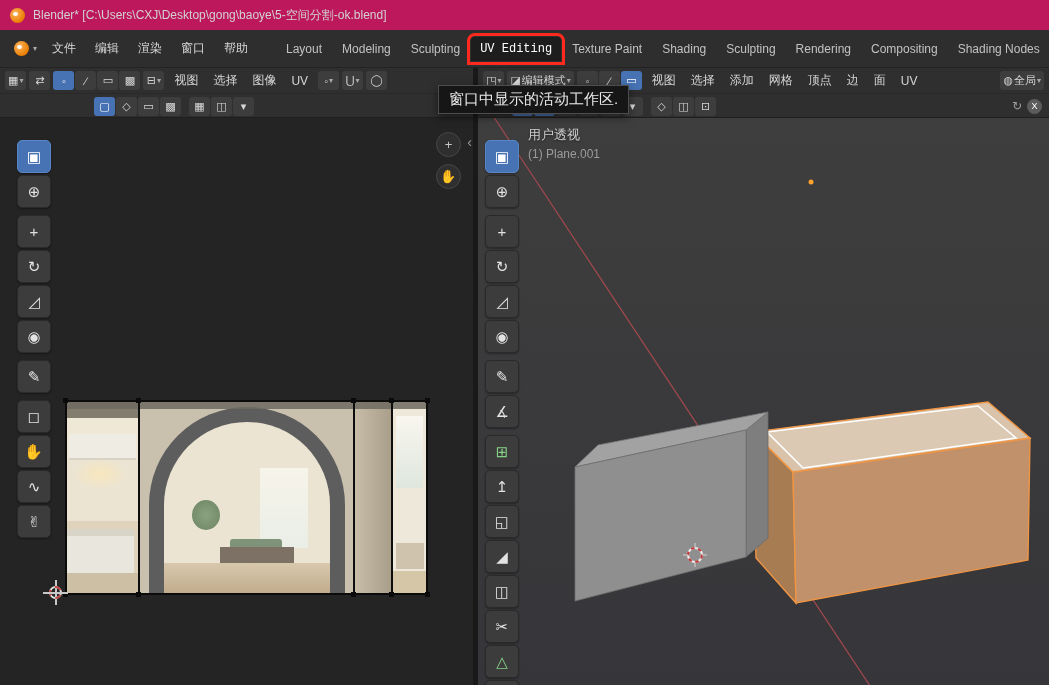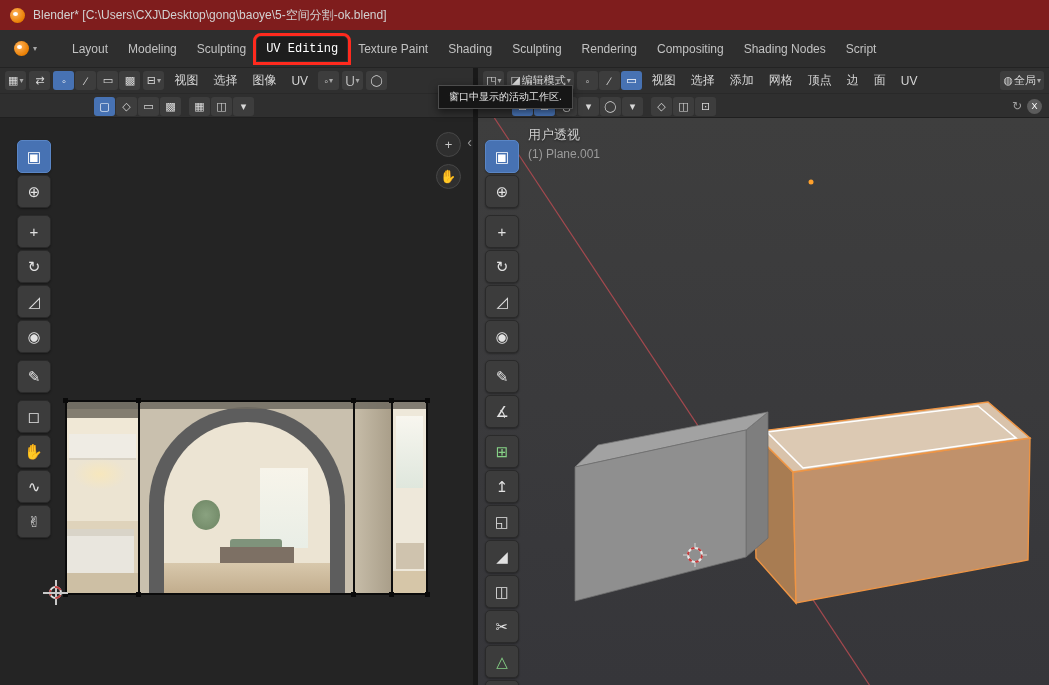--- a/index.html
+++ b/index.html
@@ -1,20 +1,20 @@
 <!DOCTYPE html>
 <html><head>
 <meta charset="utf-8">
 <style>
   *{margin:0;padding:0;box-sizing:border-box;}
   html,body{background:#111;}
   .screen{position:relative;width:1049px;height:685px;background:#2b2b2b;overflow:hidden;
           font-family:"Liberation Sans","DejaVu Sans",sans-serif;color:#d0d0d0;}
   
-  .titlebar{height:30px;background:#7f1d1d;display:flex;align-items:center;gap:8px;padding:0 10px;
+  .titlebar{height:30px;background:#be185d;display:flex;align-items:center;gap:8px;padding:0 10px;
             font-size:12px;color:#d2d2d2;}
   .blender-badge{width:15px;height:15px;border-radius:50%;background:radial-gradient(circle at 35% 35%,#ffb35c,#e87d00 72%);position:relative;flex:0 0 auto;}
   .blender-badge::after{content:"";position:absolute;left:3px;top:4px;width:5px;height:4px;border-radius:50%;background:#fff;}
   
   .menubar{height:38px;background:#2e2e2e;border-bottom:1px solid #232323;display:flex;align-items:center;
            padding:0 8px;font-size:12px;}
   .logo-btn{display:flex;align-items:center;gap:4px;padding:3px 6px;border-radius:3px;}
   .menu-item{padding:4px 9px;border-radius:3px;color:#d6d6d6;white-space:nowrap;}
   .tabs{display:flex;align-items:center;gap:2px;margin-left:20px;}
   .tab{padding:5px 9px;color:#c2c2c2;border-radius:4px 4px 0 0;white-space:nowrap;}
@@ -91,37 +91,44 @@
   .cursor2d .ring2{position:absolute;inset:2px;border-radius:50%;border:2px dashed #c03e3e;}
   .cursor2d::before{content:"";position:absolute;left:8px;top:-4px;width:2px;height:25px;background:#c8c8c8;}
   .cursor2d::after{content:"";position:absolute;top:8px;left:-4px;height:2px;width:25px;background:#c8c8c8;}
   
   .vp-overlay{position:absolute;left:50px;top:8px;z-index:4;pointer-events:none;}
   .ov1{font-size:13px;color:#cfcfcf;text-shadow:0 1px 2px rgba(0,0,0,.5);}
   .ov2{font-size:12px;color:#9b9b9b;margin-top:3px;}
   .scene{position:absolute;inset:0;z-index:1;}
   
   .tooltip{position:absolute;left:438px;top:85px;z-index:50;background:#161616;border:1px solid #4d4d4d;
-           color:#e9e9e9;font-size:10px;padding:4px 10px;box-shadow:0 3px 8px rgba(0,0,0,.5);white-space:nowrap;}
+           color:#e9e9e9;font-size:15px;padding:4px 10px;box-shadow:0 3px 8px rgba(0,0,0,.5);white-space:nowrap;}
 </style>
 </head>
 <body>
 
 <div class="screen">
 
   <div class="titlebar">
     <span class="blender-badge"></span>
     <span>Blender* [C:\Users\CXJ\Desktop\gong\baoye\5-空间分割-ok.blend]</span>
   </div>
 
   <div class="menubar">
     <div class="logo-btn">
       <span class="blender-badge"></span>
       <span class="caret">▾</span>
     </div>
+    <div class="hgroup">
+        <div class="menu-item">文件</div>
+        <div class="menu-item">编辑</div>
+        <div class="menu-item">渲染</div>
+        <div class="menu-item">窗口</div>
+        <div class="menu-item">帮助</div>
+      </div>
     <div class="tabs">
         <div class="tab">Layout</div>
         <div class="tab">Modeling</div>
         <div class="tab">Sculpting</div>
         <div class="tab active annotated">UV Editing</div>
         <div class="tab">Texture Paint</div>
         <div class="tab">Shading</div>
         <div class="tab">Sculpting</div>
         <div class="tab">Rendering</div>
         <div class="tab">Compositing</div>

